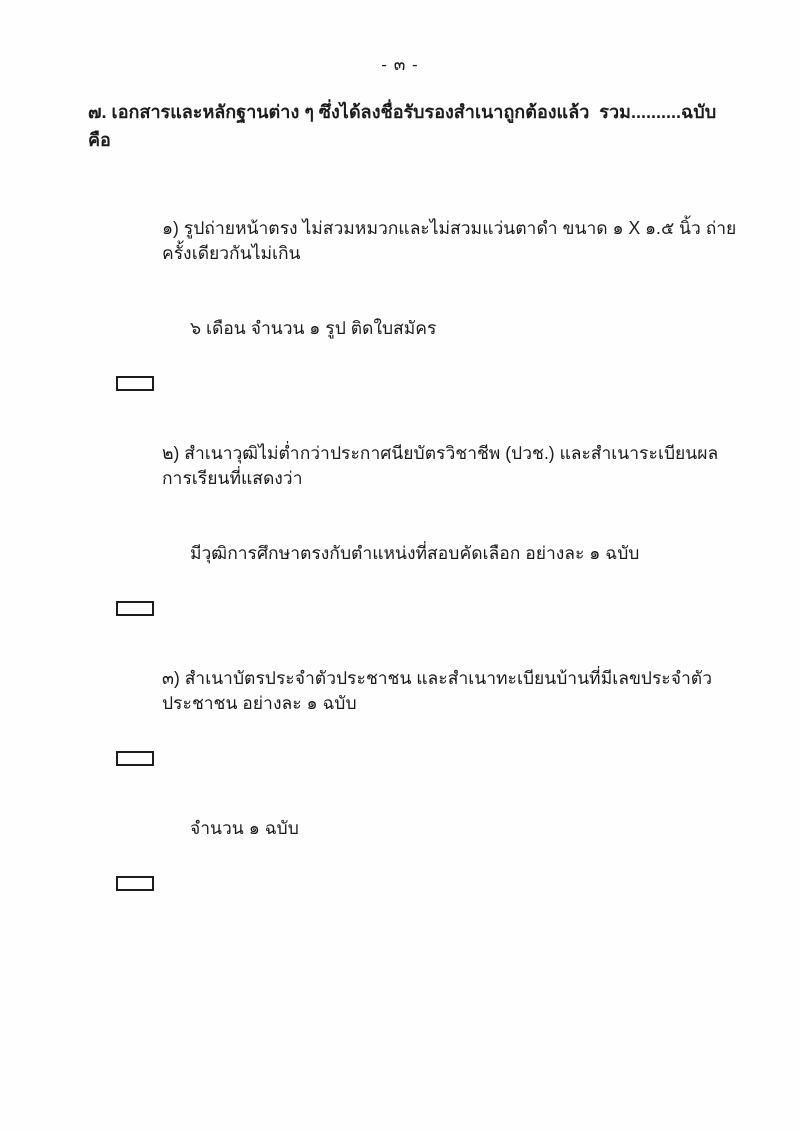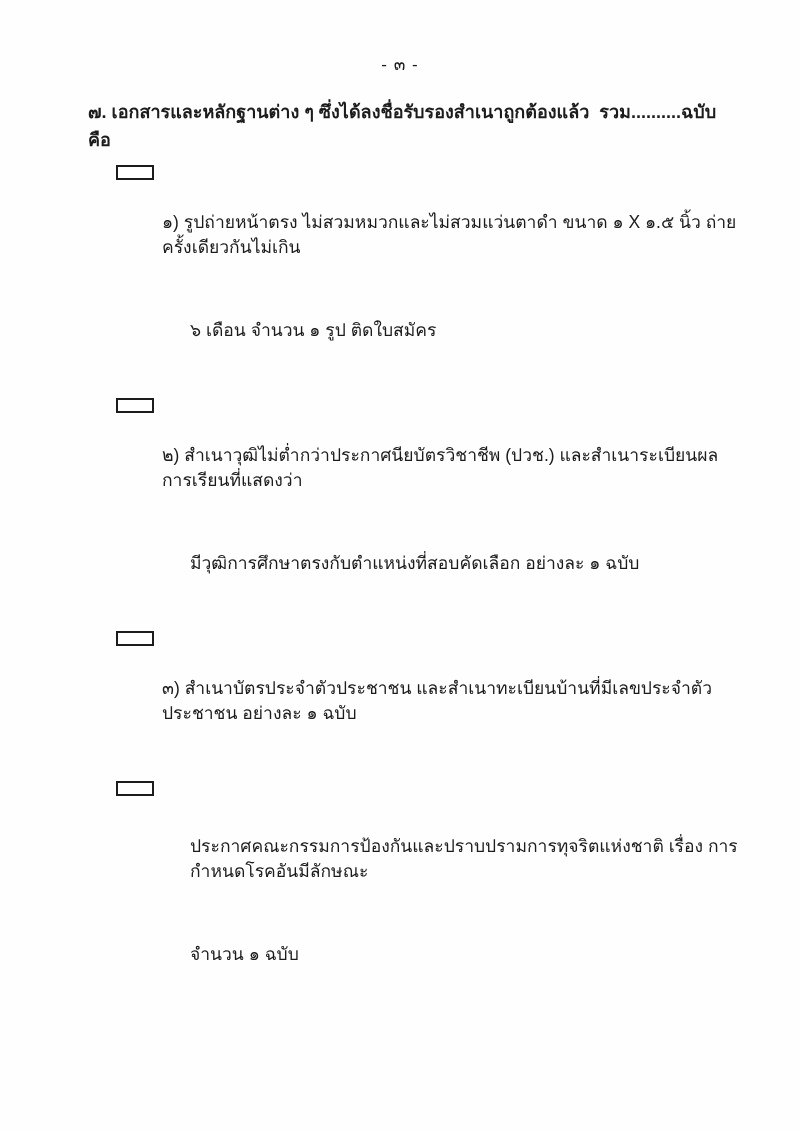--- a/index.html
+++ b/index.html
@@ -17,32 +17,32 @@
   }
   .page-number {
     position:absolute; top:50px; left:0; width:800px;
     text-align:center; font-size:17px; letter-spacing:1px;
   }
   .content {
     position:absolute; top:98px; left:88px; width:652px;
   }
   .heading {
     font-weight:bold; font-size:18px; line-height:28px;
-    white-space:pre-wrap; margin-bottom:6px;
+    white-space:pre-wrap; margin-bottom:12px;
   }
   .items { margin-left:28px; }
-  .item { display:flex; align-items:flex-start; }
+  .item { display:flex; align-items:flex-end; }
   .checkbox {
     flex:0 0 38px; height:15px;
     border:2px solid #1c1c1c; background:#fff;
     margin-top:5px; margin-right:8px;
   }
   .item-text { font-size:17.5px; line-height:25px; white-space:pre-wrap; }
   .line { white-space:pre-wrap; }
-  .cont { padding-left:28px;margin-top:8px; }
+  .cont { padding-left:28px; }
 </style>
 </head>
 <body>
 
 <div class="page">
 
   <div class="page-number">- ๓ -</div>
 
   <div class="content">
 
@@ -69,21 +69,20 @@
       <div class="item">
         <span class="checkbox"></span>
         <div class="item-text">
           <div class="line">๓) สำเนาบัตรประจำตัวประชาชน และสำเนาทะเบียนบ้านที่มีเลขประจำตัวประชาชน อย่างละ ๑ ฉบับ</div>
         </div>
       </div>
 
       <div class="item">
         <span class="checkbox"></span>
         <div class="item-text">
-          <div class="line cont">ประกาศคณะกรรมการป้องกันและปราบปรามการทุจริตแห่งชาติ เรื่อง การกำหนดโรคอันมีลักษณะ</div>
           <div class="line cont">จำนวน ๑ ฉบับ</div>
         </div>
       </div>
 
     </div>
 
   </div>
 </div>
 
 </body></html>

